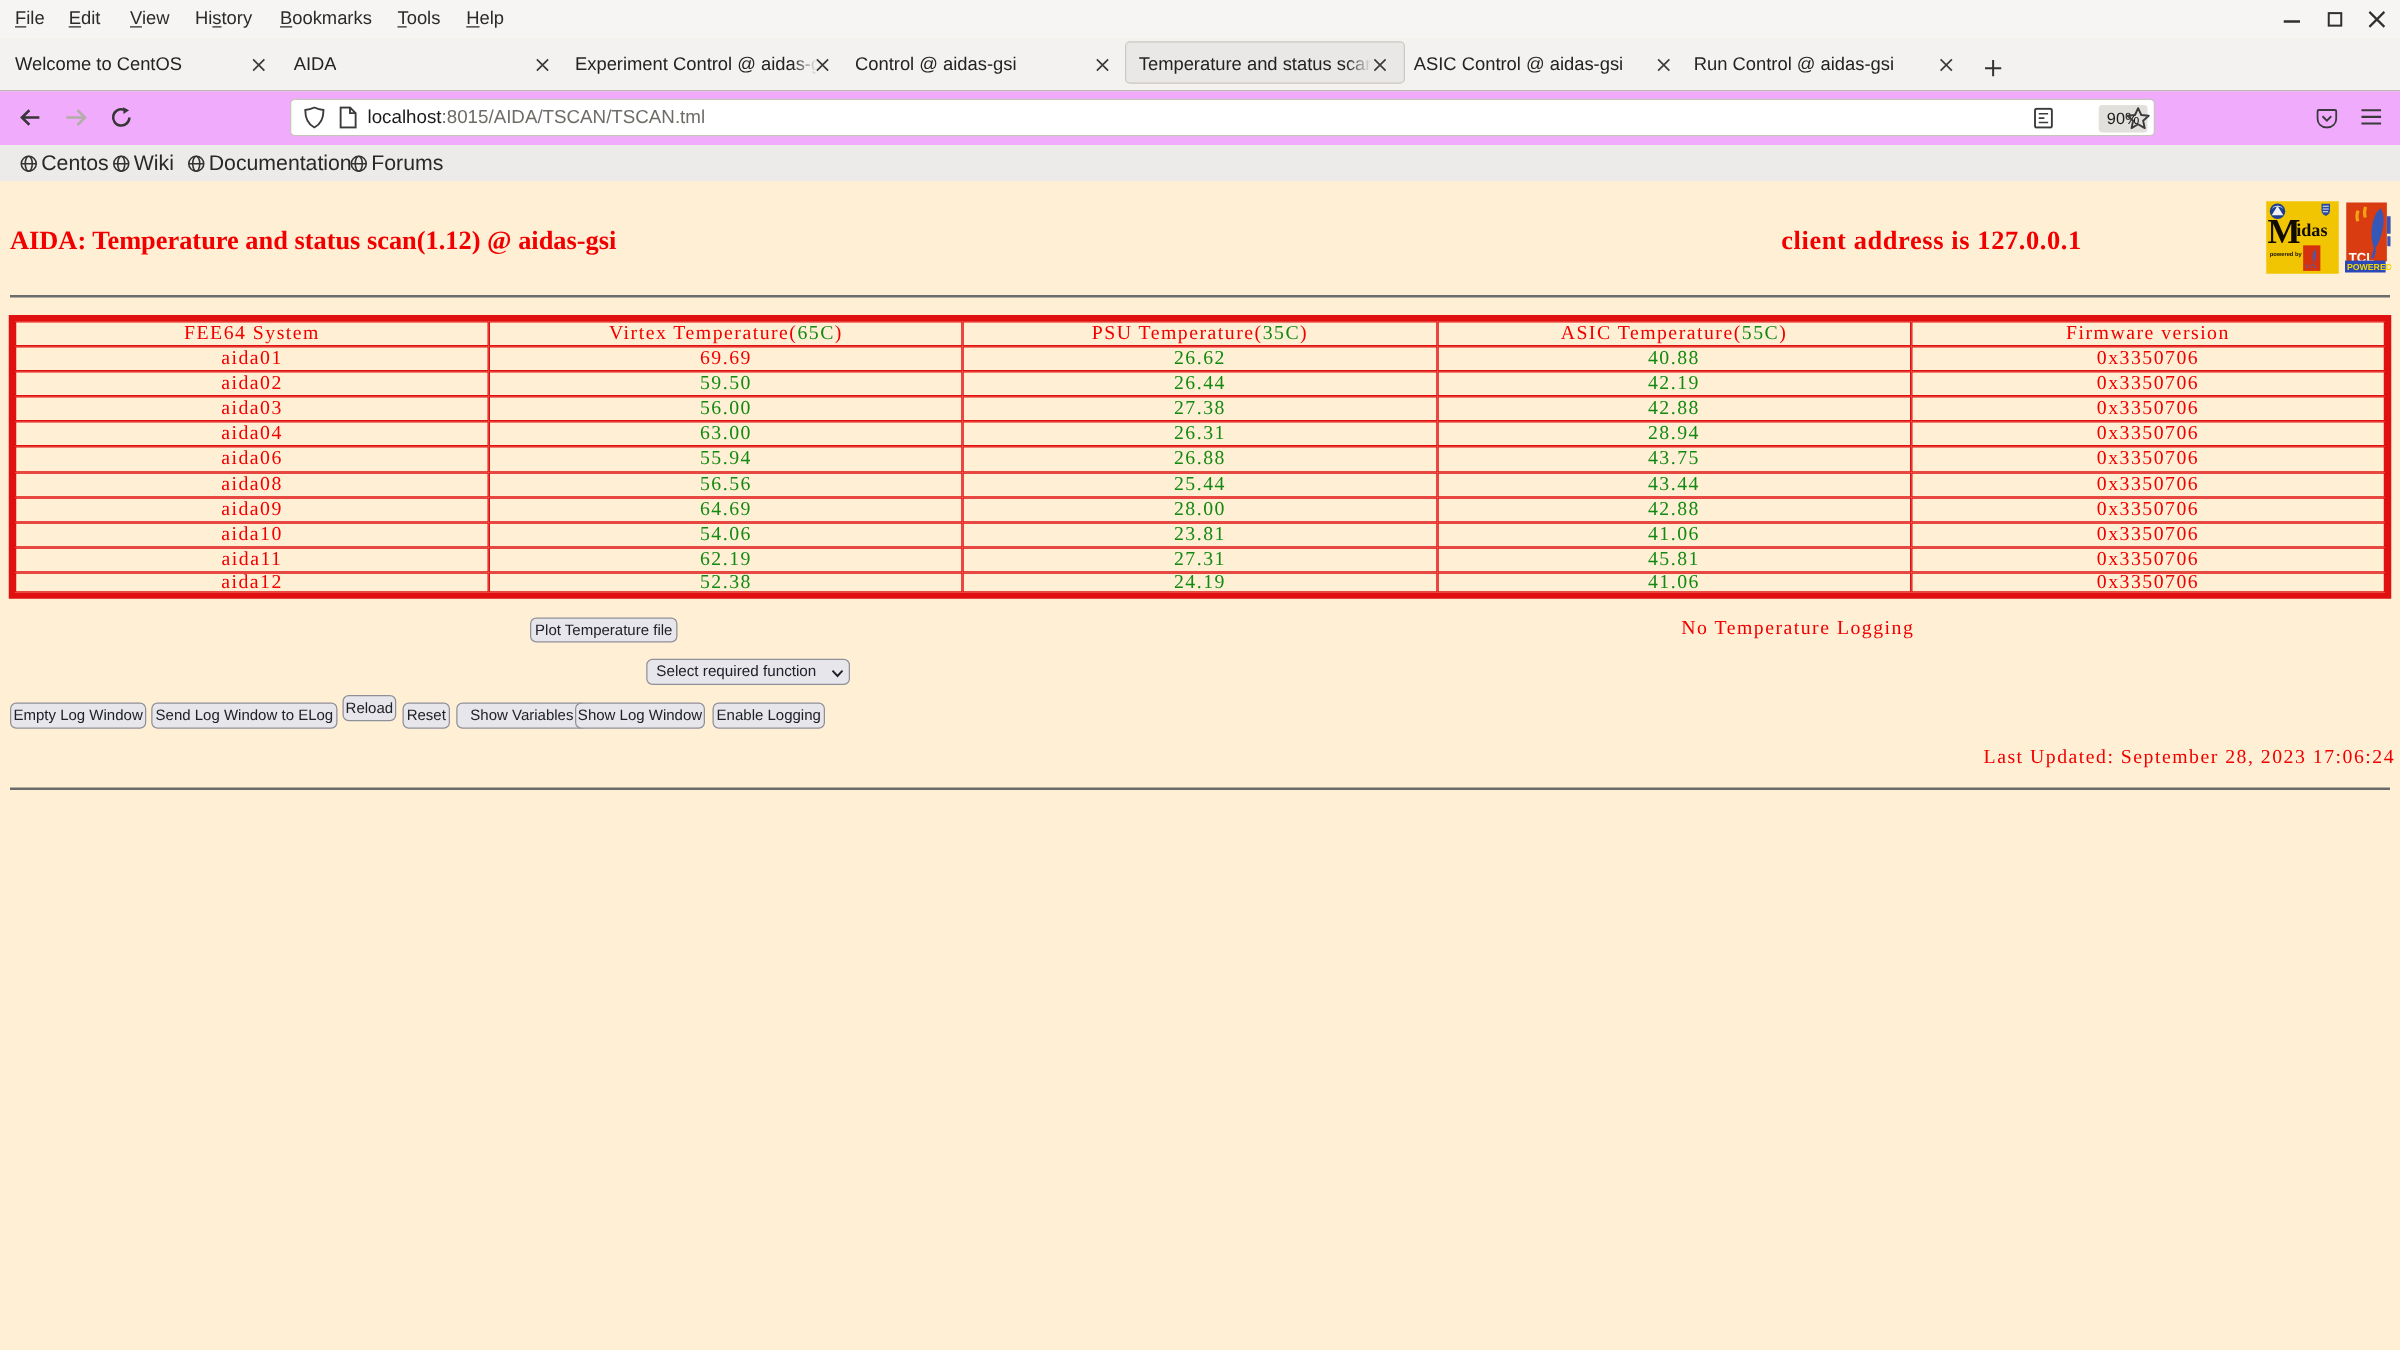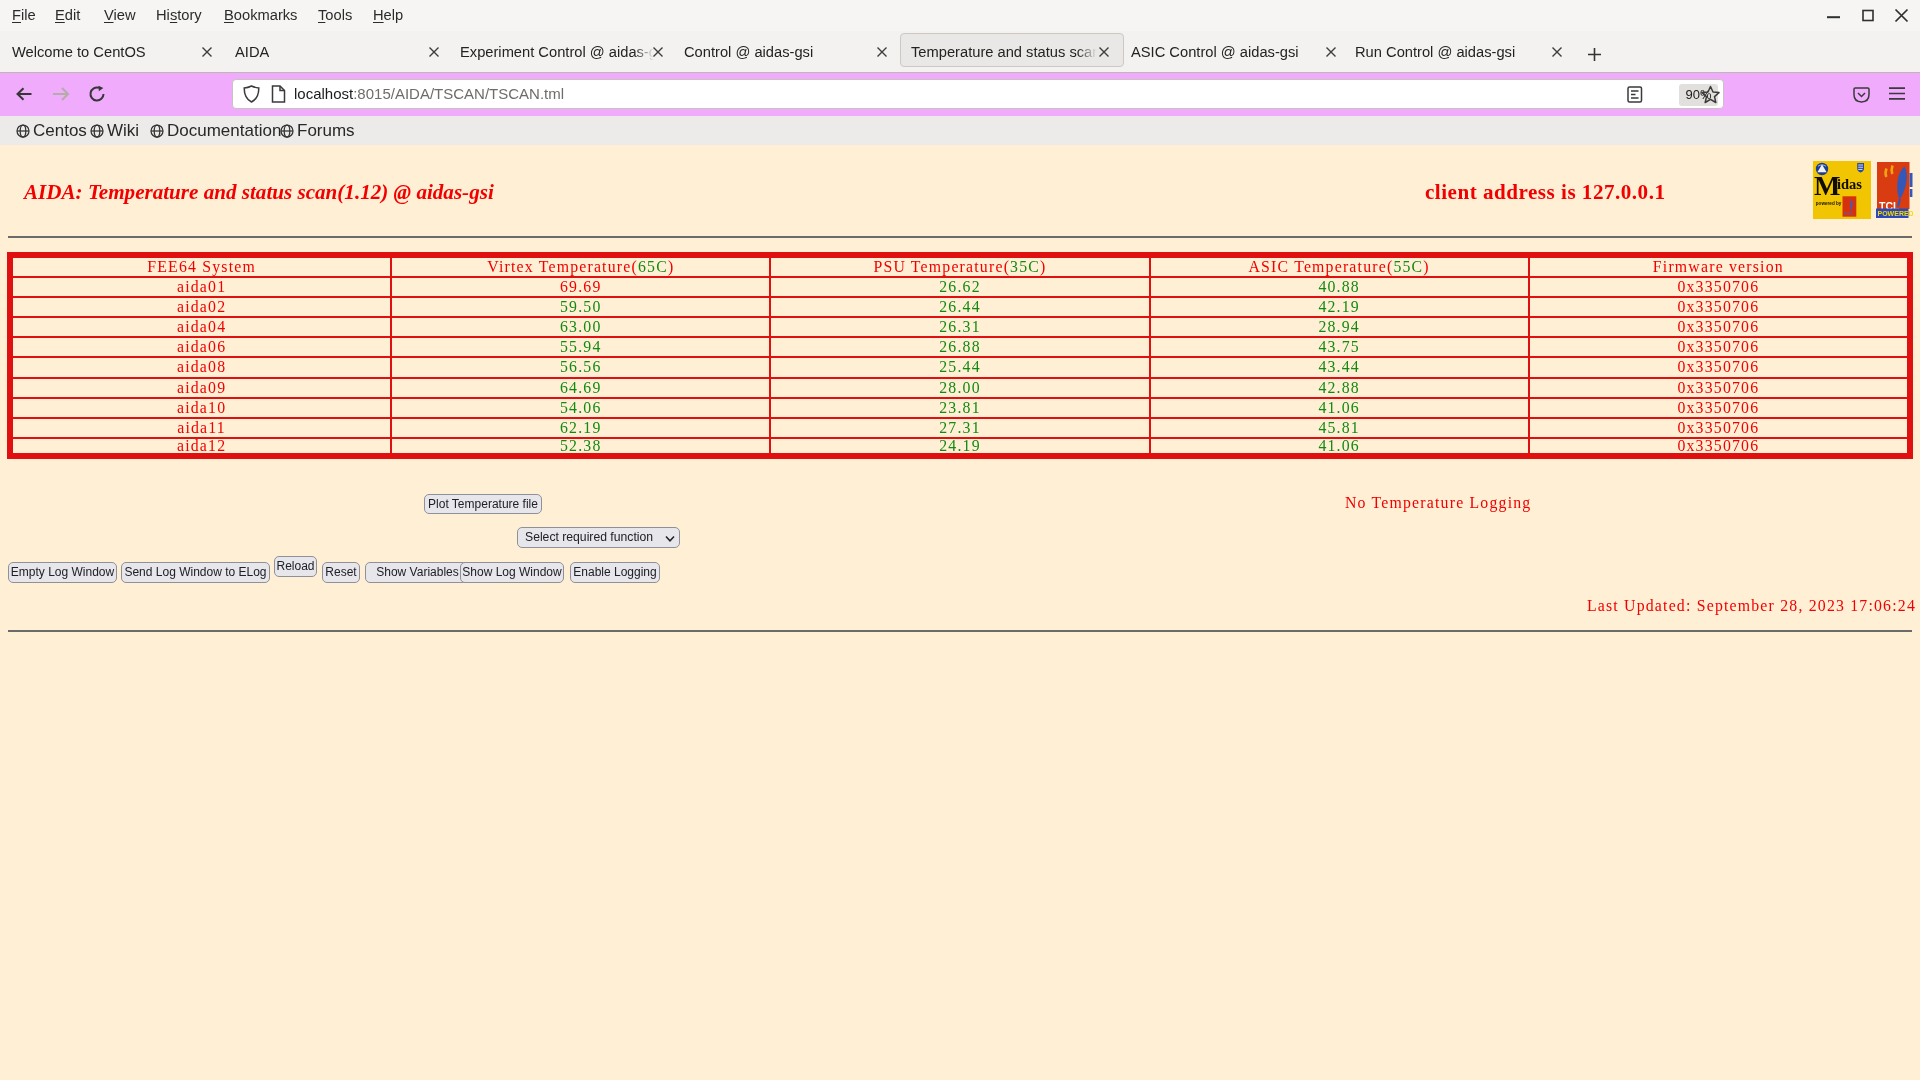--- a/index.html
+++ b/index.html
@@ -12,21 +12,21 @@
   #winbtns{position:absolute;right:0;top:0;height:31px;}
   #tabbar{position:absolute;left:0;top:31px;width:1920px;height:42px;background:#f3f2f0;border-bottom:1px solid #bdb8b2;box-sizing:border-box;}
   .tabtitle{position:absolute;top:0;height:42px;line-height:42px;font-size:14.7px;color:#232323;white-space:nowrap;overflow:hidden;}
   .fade{-webkit-mask-image:linear-gradient(90deg,#000 calc(100% - 20px),transparent);mask-image:linear-gradient(90deg,#000 calc(100% - 20px),transparent);}
   .tabx{position:absolute;top:14px;width:14px;height:14px;color:#3c3c3c;}
   #activetab{position:absolute;left:900px;top:1.5px;width:224px;height:34.8px;background:#e9e8e6;border:1px solid #cdc8c2;border-radius:4px;box-sizing:border-box;}
   #navbar{position:absolute;left:0;top:73px;width:1920px;height:43px;background:#f0abfc;padding-left:36px;}
   #urlbar{position:absolute;left:232px;top:5.5px;width:1492px;height:30px;background:#ffffff;border:1px solid #c8c3bd;border-radius:4px;box-sizing:border-box;}
   #bookmarks{position:absolute;left:0;top:116px;width:1920px;height:29px;background:#ecebe9;}
   .bk{position:absolute;top:0;height:29px;line-height:29px;font-size:17px;color:#282828;}
-  #heading{position:absolute;left:24px;top:180px;font-size:21.1px;letter-spacing:0px;font-weight:bold;font-style:italic;}
+  #heading{position:absolute;left:8px;top:180px;font-size:21.1px;letter-spacing:0px;font-weight:bold;}
   #clientaddr{position:absolute;left:1425px;top:180px;font-size:21.1px;letter-spacing:0.5px;font-weight:bold;}
   .hr{position:absolute;left:8px;width:1904px;height:2px;background:#6b6b6b;}
   #ttable{position:absolute;left:7px;top:252px;width:1906px;border-collapse:separate;border-spacing:0;border:5px solid #e11010;table-layout:fixed;}
   #ttable td{border:1.5px solid #e11010;padding:0;height:18.1px;line-height:18.1px;text-align:center;font-size:15.8px;letter-spacing:1.2px;color:#f20000;overflow:hidden;}
   #ttable tr:last-child td{height:14px;line-height:14px;}
   .grn{color:#128a12;}
   #ttable td.grn{color:#128a12;}
   .gtk{position:absolute;box-sizing:border-box;background:#e7e6ea;border:1px solid #90909a;border-radius:5px;font-family:"Liberation Sans",sans-serif;color:#20202a;text-align:center;white-space:nowrap;letter-spacing:0;}
 </style>
 </head>
@@ -199,20 +199,27 @@
             <td>0x3350706</td>
           </tr>
       <tr>
             <td>aida02</td>
             <td class="grn">59.50</td>
             <td class="grn">26.44</td>
             <td class="grn">42.19</td>
             <td>0x3350706</td>
           </tr>
       <tr>
+            <td>aida03</td>
+            <td class="grn">56.00</td>
+            <td class="grn">27.38</td>
+            <td class="grn">42.88</td>
+            <td>0x3350706</td>
+          </tr>
+      <tr>
             <td>aida04</td>
             <td class="grn">63.00</td>
             <td class="grn">26.31</td>
             <td class="grn">28.94</td>
             <td>0x3350706</td>
           </tr>
       <tr>
             <td>aida06</td>
             <td class="grn">55.94</td>
             <td class="grn">26.88</td>

